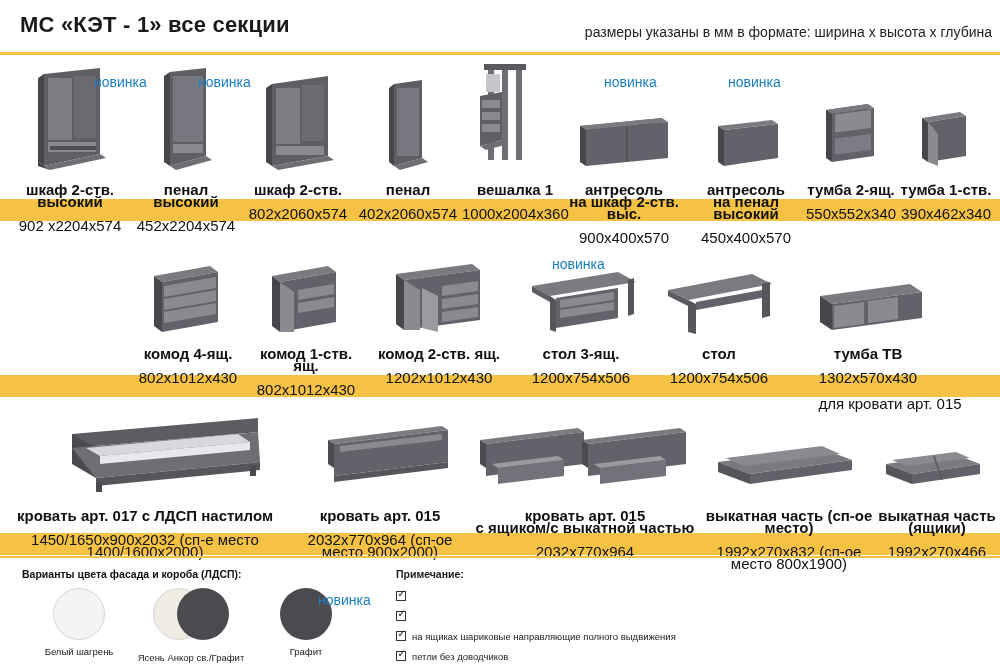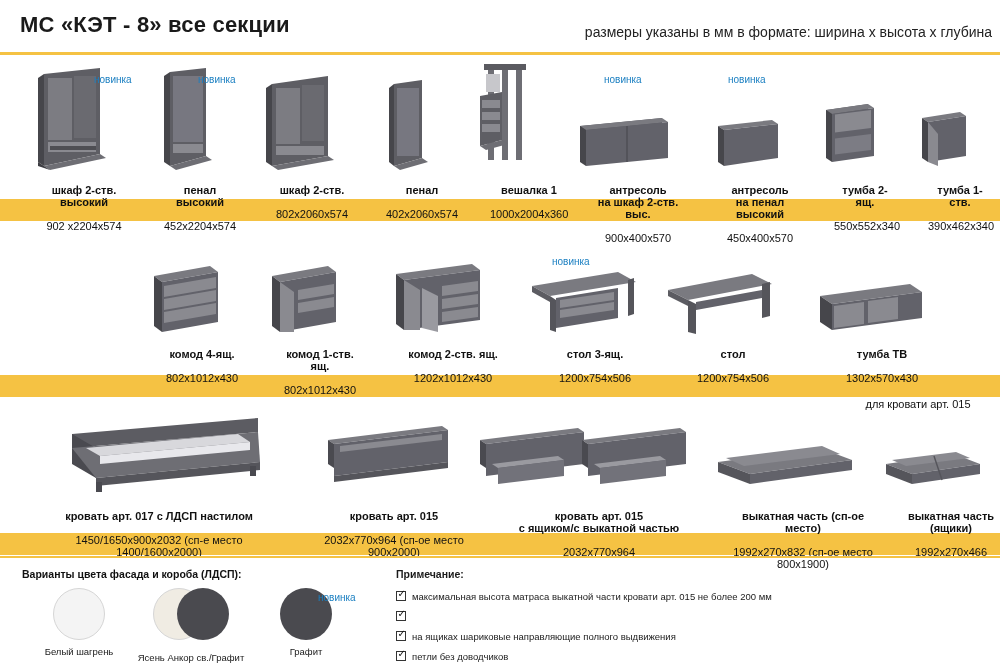--- a/index.html
+++ b/index.html
@@ -40,31 +40,30 @@
   
   .cell {
     position:absolute;
     text-align:center;
   }
   .cell .art {
     position:relative;
     width:100%;
   }
   .cap {
-    font-size:11px;
+    font-size:15px;
     line-height:12px;
     color:#111;
     white-space:pre-line;
-    margin-left:28px;
   }
   .cap .nm { font-weight:bold; display:block; }
   .cap .dim { display:block; }
   .badge {
     position:absolute;
-    font-size:10px;
+    font-size:14px;
     color:#1a7fc1;
     white-space:nowrap;
   }
 
   
   .variants-title {
     position:absolute; font-size:10.5px; font-weight:bold; color:#111;
   }
   .swatch-label { font-size:9.5px; text-align:center; }
   .circle { border-radius:50%; }
@@ -84,21 +83,21 @@
 
   
   svg { display:block; margin:0 auto; }
 </style>
 </head>
 <body>
 
 <div class="page">
 
   <div class="header">
-    <div class="title">МС «КЭТ - 8» все секции</div>
+    <div class="title">МС «КЭТ - 1» все секции</div>
     <div class="header-note">размеры указаны в мм в формате: ширина х высота х глубина</div>
   </div>
   <div class="rule" style="top:52px;"></div>
 
   <div class="band" style="top:199px;height:22px;"></div>
 
   <div class="cell" style="left:14px; top:62px; width:112px;">
     <div class="art">
       <svg width="112" height="110" viewBox="0 0 112 110">
         <polygon points="30,12 86,6 86,92 30,104" fill="#5e5e64"></polygon>
@@ -478,21 +477,21 @@
 
   <div style="position:absolute; left:266px; top:588px; width:80px; text-align:center;">
     <div class="circle" style="width:52px;height:52px;background:#4a4a4f;margin:0 auto;"></div>
     <div class="swatch-label" style="margin-top:6px;">Графит</div>
   </div>
   <div class="badge" style="left:318px; top:592px;">новинка</div>
 
   <div class="notes-title" style="left:396px; top:568px;">Примечание:</div>
 
   <div class="note-row" style="left:396px; top:590px; width:590px;">
-    <span class="chk"></span><span>максимальная высота матраса выкатной части кровати арт. 015  не более 200 мм</span>
+    <span class="chk"></span>
   </div>
   <div class="note-row" style="left:396px; top:610px; width:600px;">
     <span class="chk"></span>
   </div>
   <div class="note-row" style="left:396px; top:630px; width:590px;">
     <span class="chk"></span><span>на ящиках шариковые направляющие полного выдвижения</span>
   </div>
   <div class="note-row" style="left:396px; top:650px; width:590px;">
     <span class="chk"></span><span>петли без доводчиков</span>
   </div>

